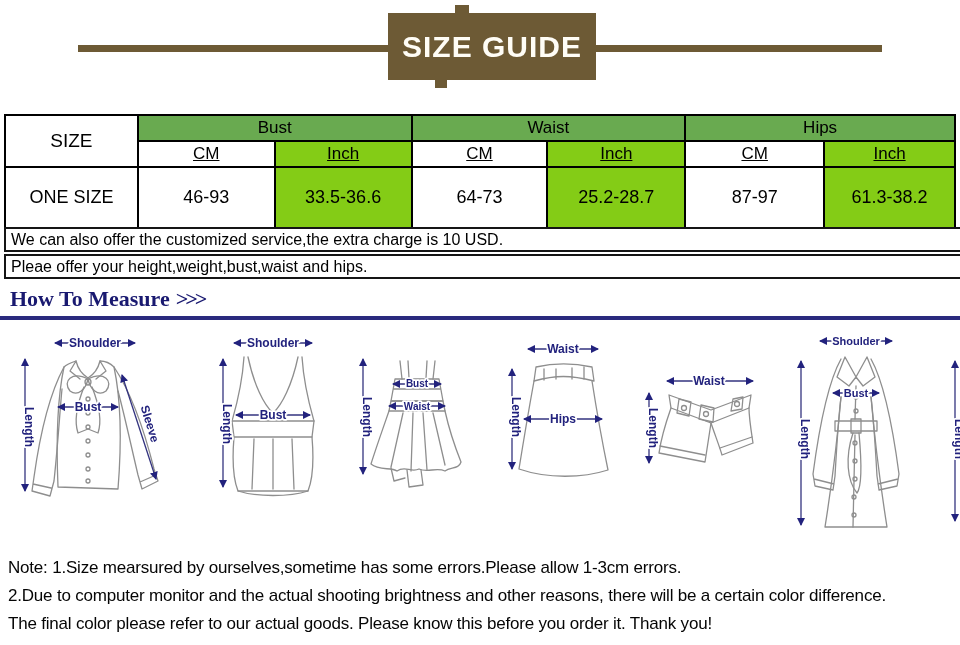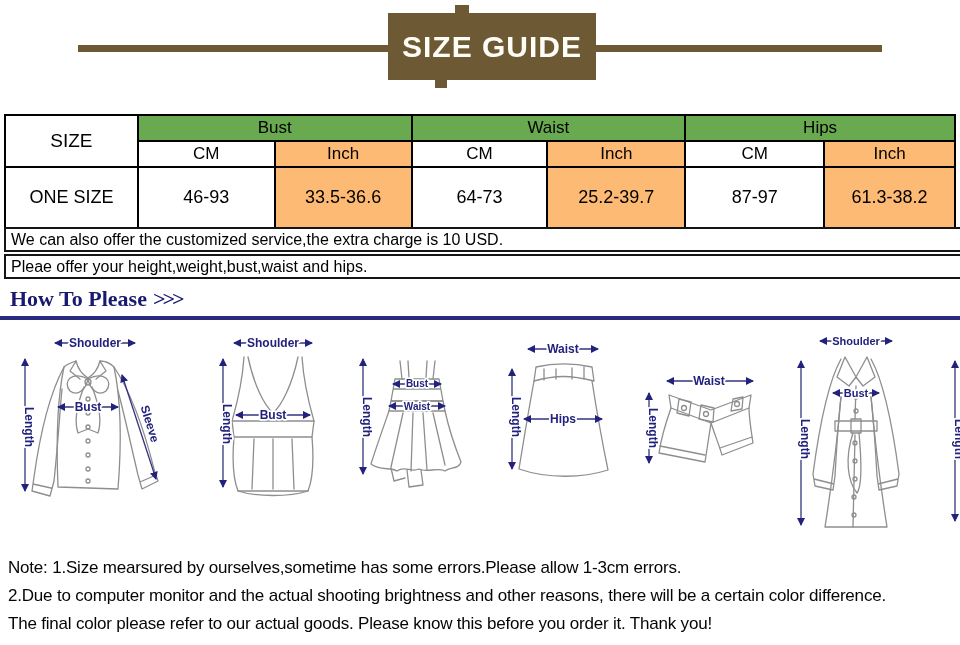--- a/index.html
+++ b/index.html
@@ -14,24 +14,24 @@
   .title-box{position:absolute;left:388px;top:13px;width:208px;height:67px;background:#6d5a35;
              display:flex;align-items:center;justify-content:center;}
   .title-box .tab-top{position:absolute;top:-8px;left:67px;width:14px;height:9px;background:#6d5a35;}
   .title-box .tab-bottom{position:absolute;bottom:-8px;left:47px;width:12px;height:9px;background:#6d5a35;}
   .title-text{color:#fffdf6;font-size:30px;font-weight:bold;letter-spacing:1px;}
 
   
   table.size{border-collapse:collapse;table-layout:fixed;width:952px;margin:19px 4px 0 4px;}
   table.size td{border:2px solid #000;text-align:center;vertical-align:middle;padding:0;}
   .row-group{height:26px;}
-  .row-units{height:26px;}
+  .row-units{height:26px;text-decoration:underline;}
   .row-data{height:61px;border-radius:9px;}
   td.green{background:#69aa50;font-size:17px;}
-  td.yellow{background:#fdba74;}
+  td.yellow{background:#84cc16;}
   td.size-head{font-size:19px;margin-top:35px;}
   td.unit{font-size:17px;}
   td.val{font-size:18px;}
 
   .note-row{width:948px;margin:-2px 4px 4px 4px;border:2px solid #151515;
             font-size:16px;line-height:19px;padding:1px 16px 1px 5px;background:#fff;}
 
   
   .measure-head{margin:7px 0 0 10px;font-family:"Liberation Serif",serif;
                 font-weight:bold;font-size:22px;color:#191970;height:27px;}
@@ -99,32 +99,32 @@
         <td class="unit">CM</td>
         <td class="unit yellow">Inch</td>
         <td class="unit">CM</td>
         <td class="unit yellow">Inch</td>
       </tr>
       <tr class="row-data">
         <td class="val">ONE SIZE</td>
         <td class="val">46-93</td>
         <td class="val yellow">33.5-36.6</td>
         <td class="val">64-73</td>
-        <td class="val yellow">25.2-39.7</td>
+        <td class="val yellow">25.2-28.7</td>
         <td class="val">87-97</td>
         <td class="val yellow">61.3-38.2</td>
       </tr>
     </tbody>
   </table>
 
   <div class="note-row">We can also offer the customized service,the extra charge is 10 USD.</div>
   <div class="note-row">Pleae offer your height,weight,bust,waist and hips.</div>
 
   <div class="measure-head">
-    <span>How To Please</span><span class="chev">&gt;&gt;&gt;</span>
+    <span>How To Measure</span><span class="chev">&gt;&gt;&gt;</span>
   </div>
   <div class="navy-rule"></div>
 
   <div class="figures">
 
     <svg width="180" height="215" viewBox="0 0 180 215">
       <path class="cloth" d="M76,32 C70,34 66,36 64,38 C58,66 56,110 58,158 L118,160 C122,110 120,66 114,38 C110,34 104,32 100,32"></path>
       <path class="cloth" d="M76,32 C78,40 83,46 88,49 C93,46 98,40 100,32 M76,32 L70,42 L80,50 M100,32 L106,42 L96,50"></path>
       <path class="cloth" d="M64,38 C50,64 40,105 34,148 L32,162 L50,167 L54,152 C58,115 60,80 62,60 M33,155 L51,159"></path>
       <path class="cloth" d="M114,38 C130,62 144,100 154,140 L158,152 L142,160 L138,146 C130,112 124,84 118,62 M156,146 L140,153"></path>

